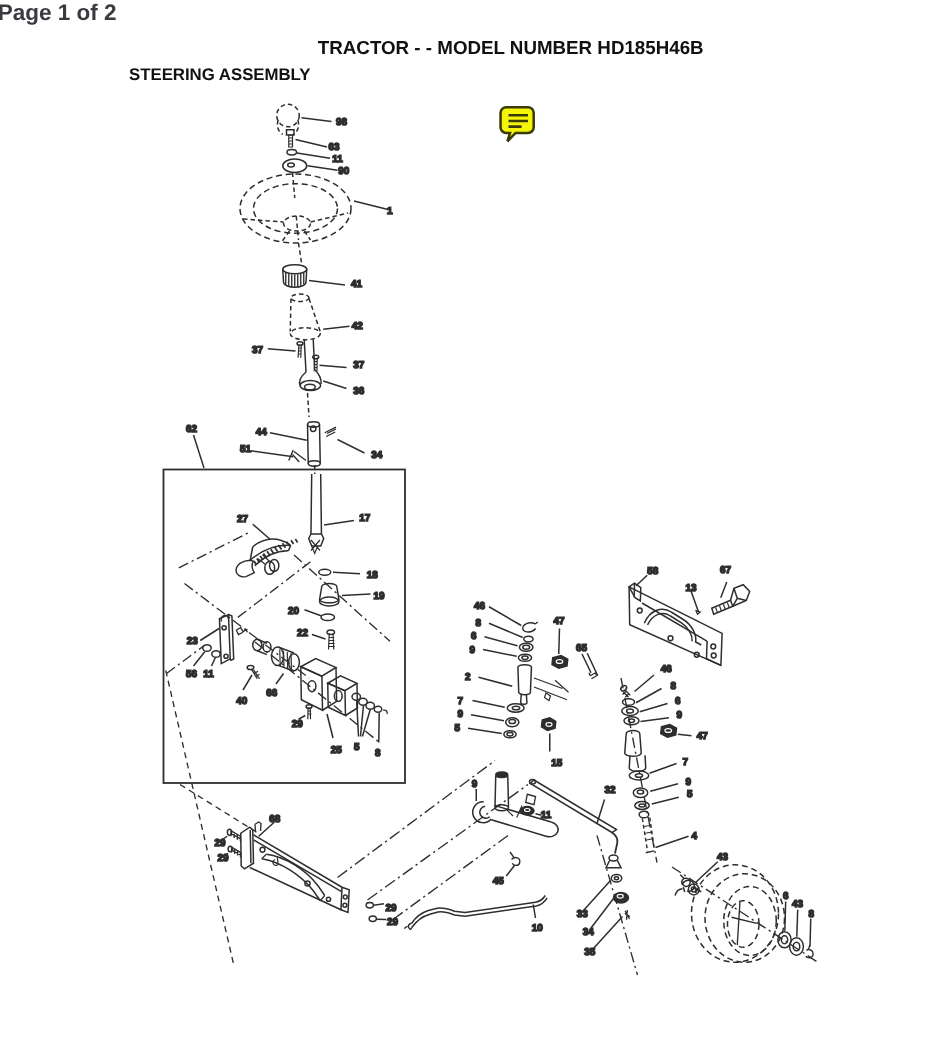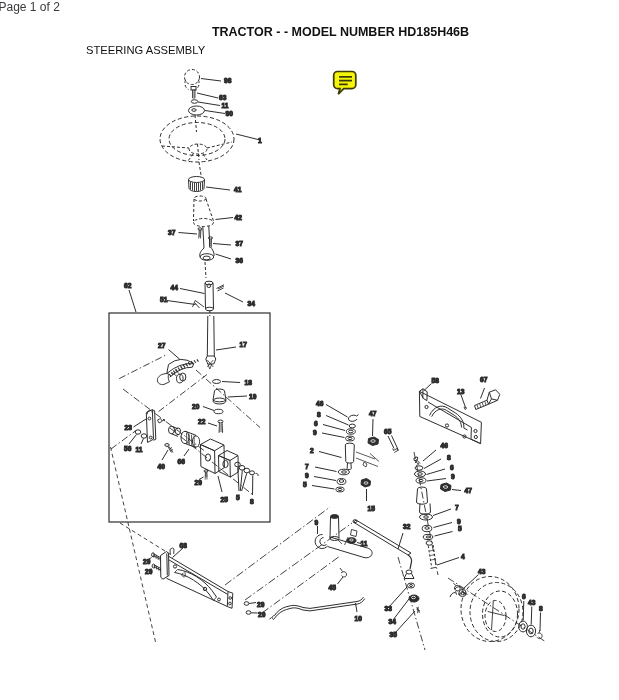--- a/index.html
+++ b/index.html
@@ -1,21 +1,21 @@
 <!DOCTYPE html>
 <html><head>
 <meta charset="utf-8">
 <style>
   html,body{margin:0;padding:0;background:#ffffff;}
   .page{position:relative;width:619px;height:700px;background:#fff;overflow:hidden;
         font-family:"Liberation Sans",sans-serif;}
-  .pg{position:absolute;left:-1.5px;top:0px;font-size:12px;color:#3a3a40;}
+  .pg{position:absolute;left:-1.5px;top:0px;font-size:15px;color:#3a3a40;font-weight:bold;}
   .title{position:absolute;left:0;top:25px;width:681px;text-align:center;
          font-size:12.5px;font-weight:bold;color:#111;}
-  .sub{position:absolute;left:86px;top:43.5px;font-size:11.2px;font-weight:normal;color:#111;}
+  .sub{position:absolute;left:86px;top:43.5px;font-size:11.2px;font-weight:bold;color:#111;}
   svg{position:absolute;left:0;top:0;}
   text{font-family:"Liberation Sans",sans-serif;font-weight:bold;font-size:6.6px;fill:#1a1a1a;}
 </style>
 </head>
 <body>
 <div class="page">
   <div class="pg">Page 1 of 2</div>
   <div class="title">TRACTOR - - MODEL NUMBER HD185H46B</div>
   <div class="sub">STEERING ASSEMBLY</div>
   <svg width="619" height="700" viewBox="0 0 619 700" fill="none" stroke="#2e2e2e" stroke-width="1">

